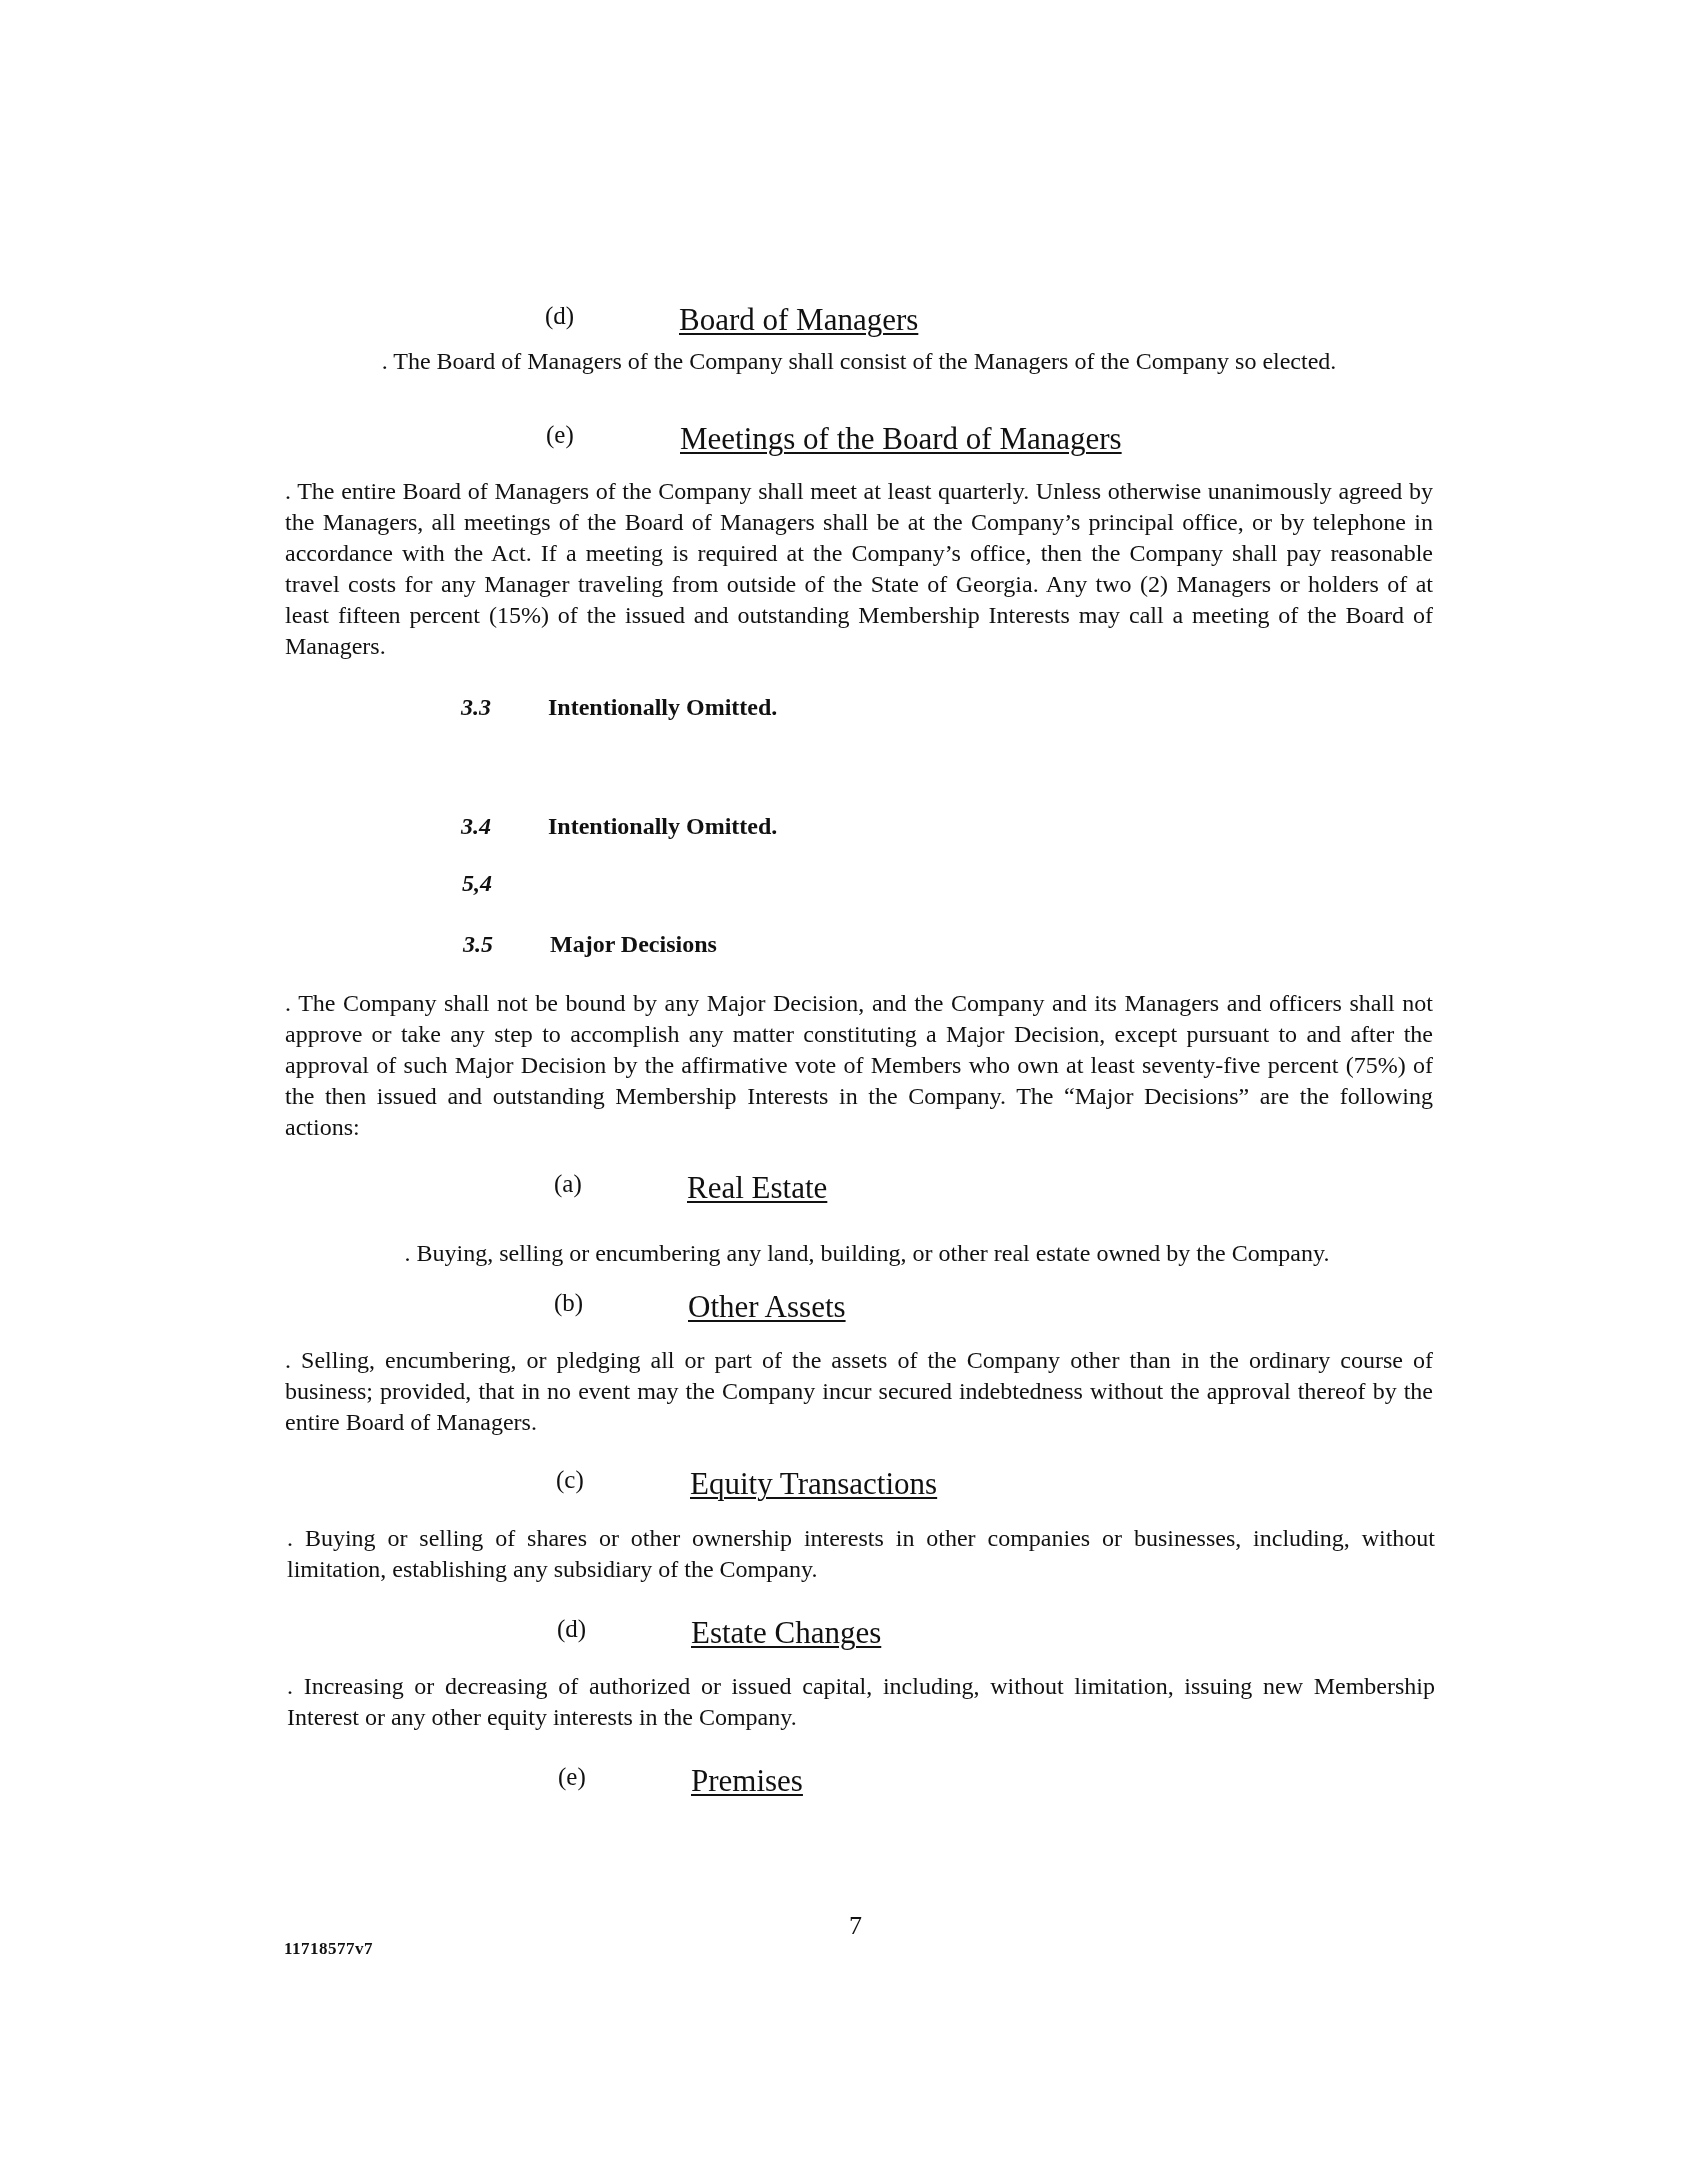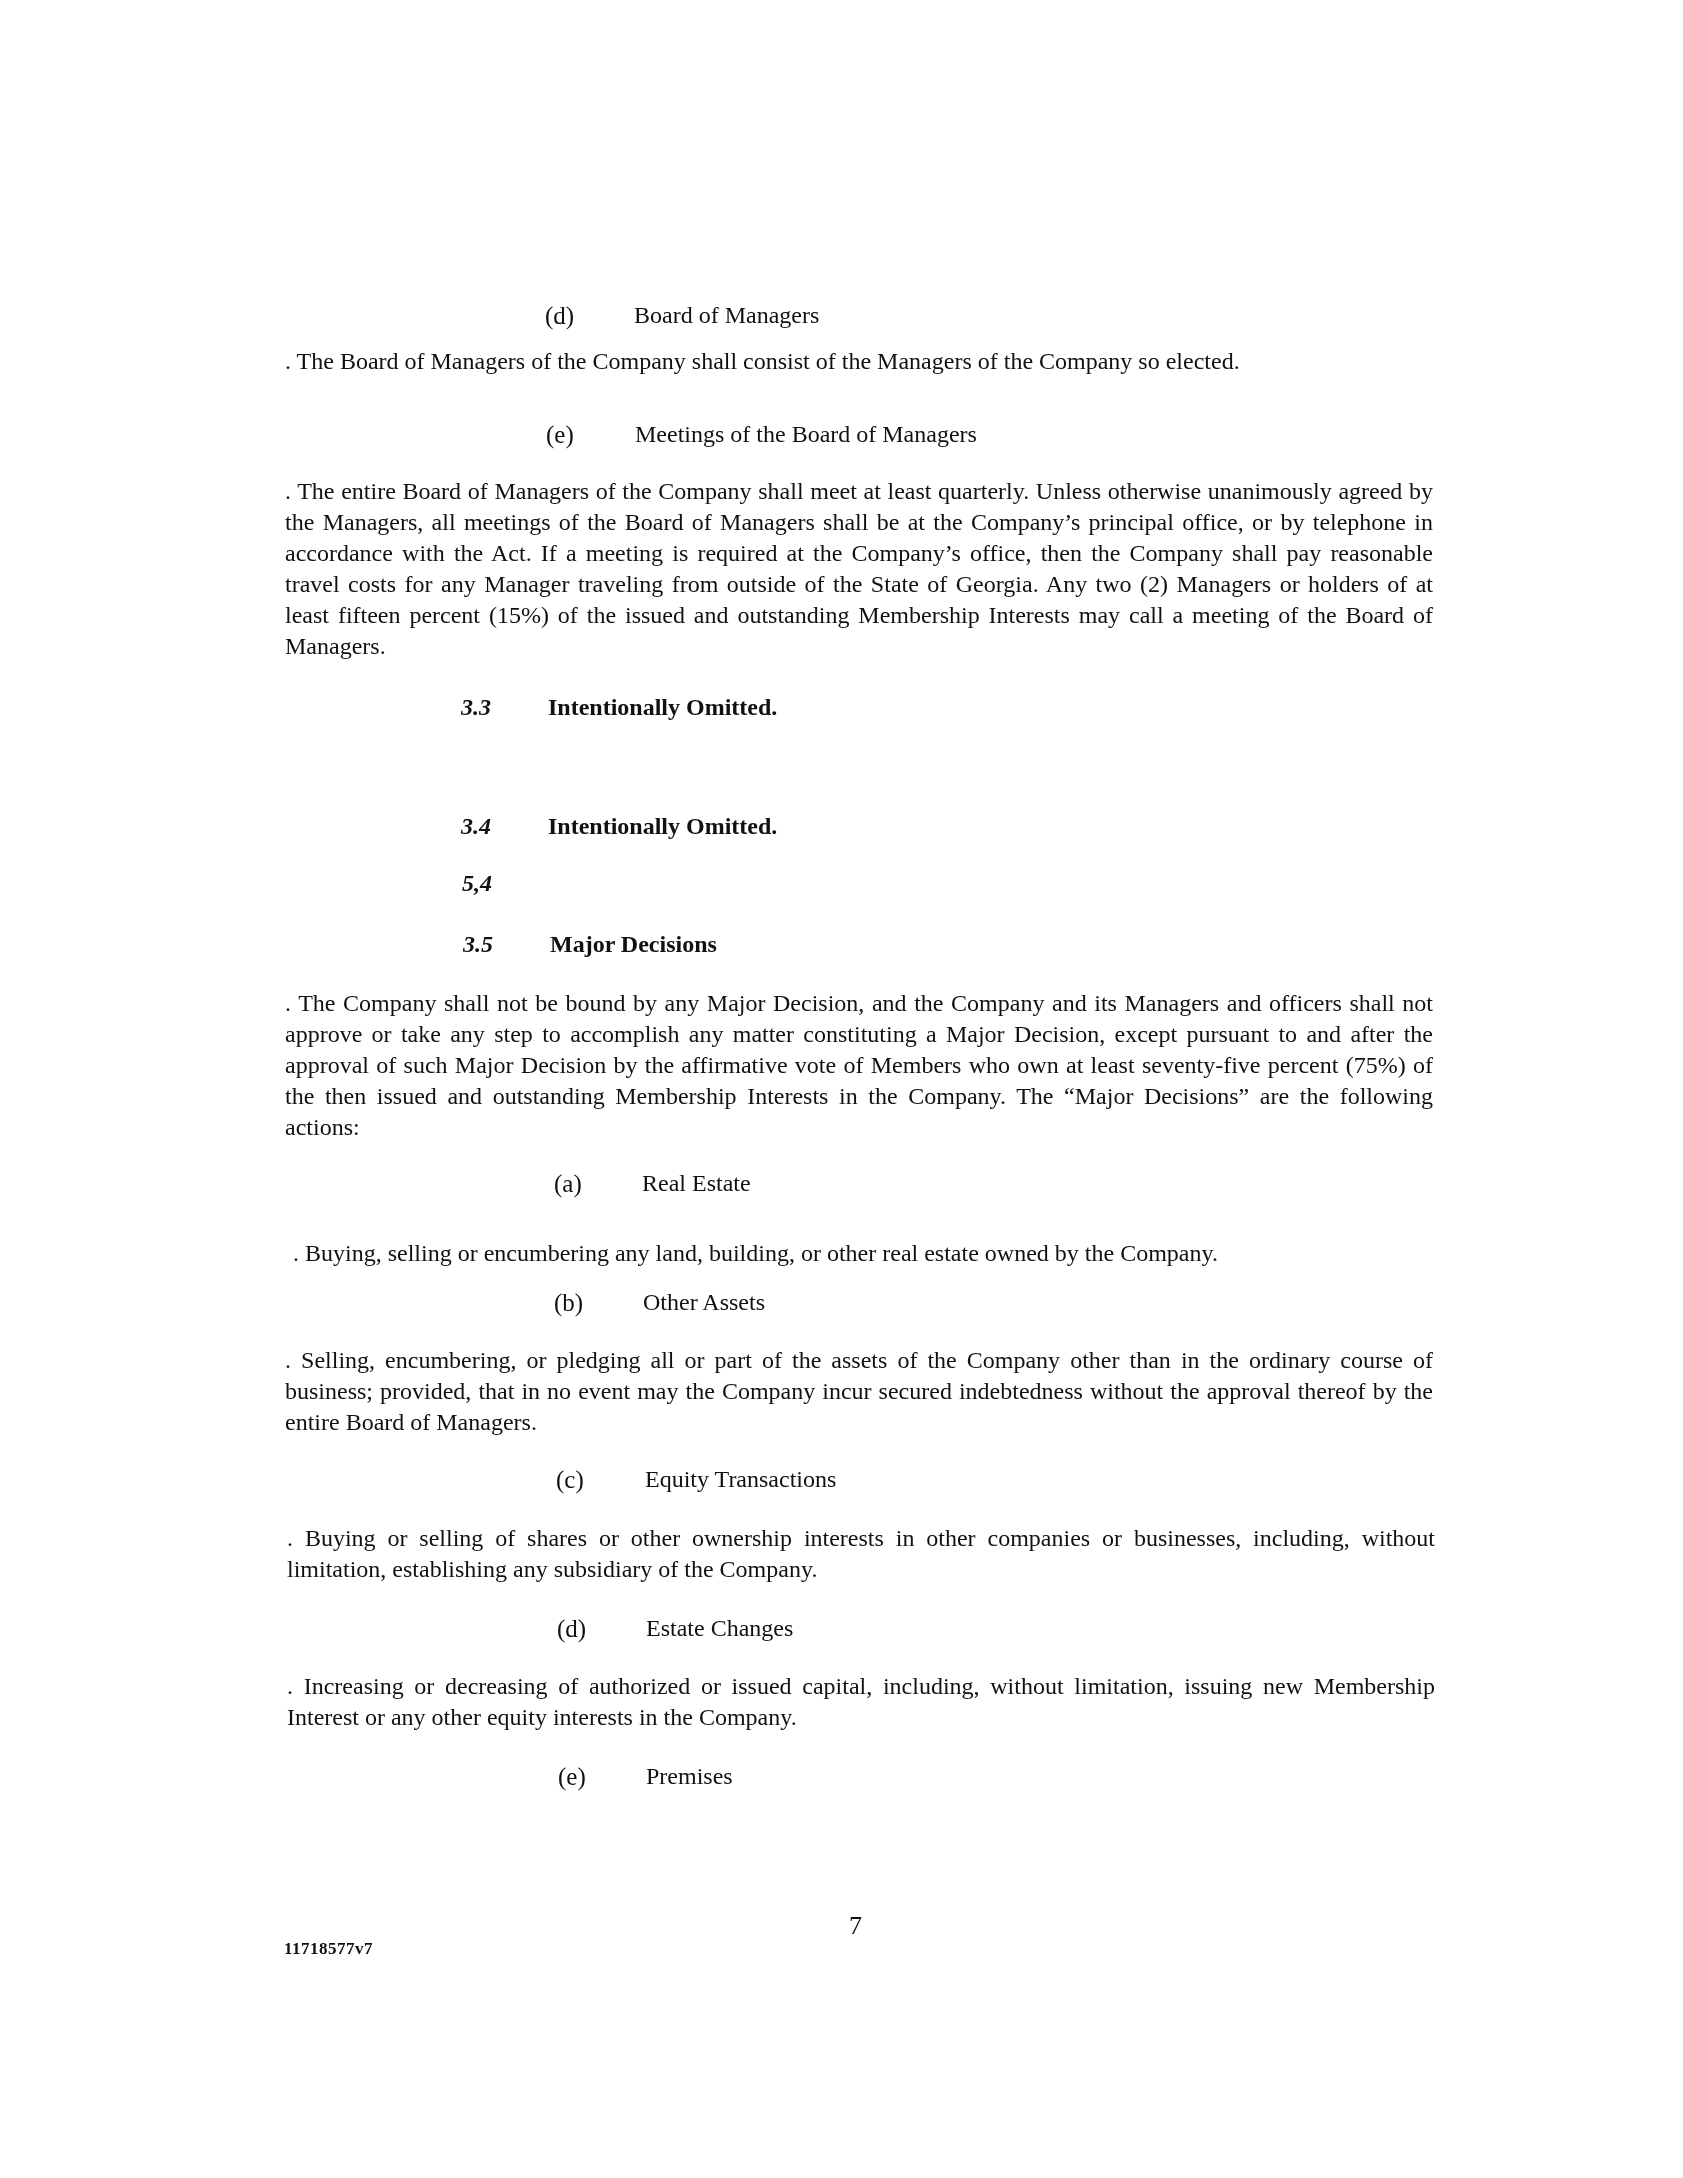--- a/index.html
+++ b/index.html
@@ -1,25 +1,25 @@
 <!DOCTYPE html>
 <html><head>
 <meta charset="utf-8">
 <style>
   html, body { margin: 0; padding: 0; background: #ffffff; }
   body { width: 1683px; height: 2178px; position: relative; overflow: hidden;
          font-family: "Liberation Serif", "DejaVu Serif", serif; color: #111; }
   .abs { position: absolute; white-space: nowrap; }
   .sub-label { font-size: 25px; }
-  .sub-title { font-size: 24px; text-underline-offset: 3px; text-decoration-thickness: 1.5px; }
+  .sub-title { font-size: 31px; text-decoration: underline; text-underline-offset: 3px; text-decoration-thickness: 1.5px; margin-left: 45px; }
   .sec-num { font-size: 24px; font-weight: bold; font-style: italic; }
   .sec-title { font-size: 24px; font-weight: bold; }
   .para { position: absolute; left: 285px; width: 1148px; font-size: 24px; line-height: 31px;
           text-align: justify; white-space: normal; }
-  .para.last-left { text-align: left; }
+  .para.last-left { text-align: center; }
   .footer-id { font-size: 17px; font-weight: bold; letter-spacing: 0.5px; margin-top: 21px; }
   .page-num { font-size: 26px; }
 </style>
 </head>
 <body>
 
 <span class="abs sub-label" style="left:545px; top:302px;">(d)</span>
 <span class="abs sub-title" style="left:634px; top:302px;">Board of Managers</span>
 <p class="para last-left" style="top:346px; margin:0;">. The Board of Managers of the Company shall consist of the Managers of the Company so elected.</p>
 

